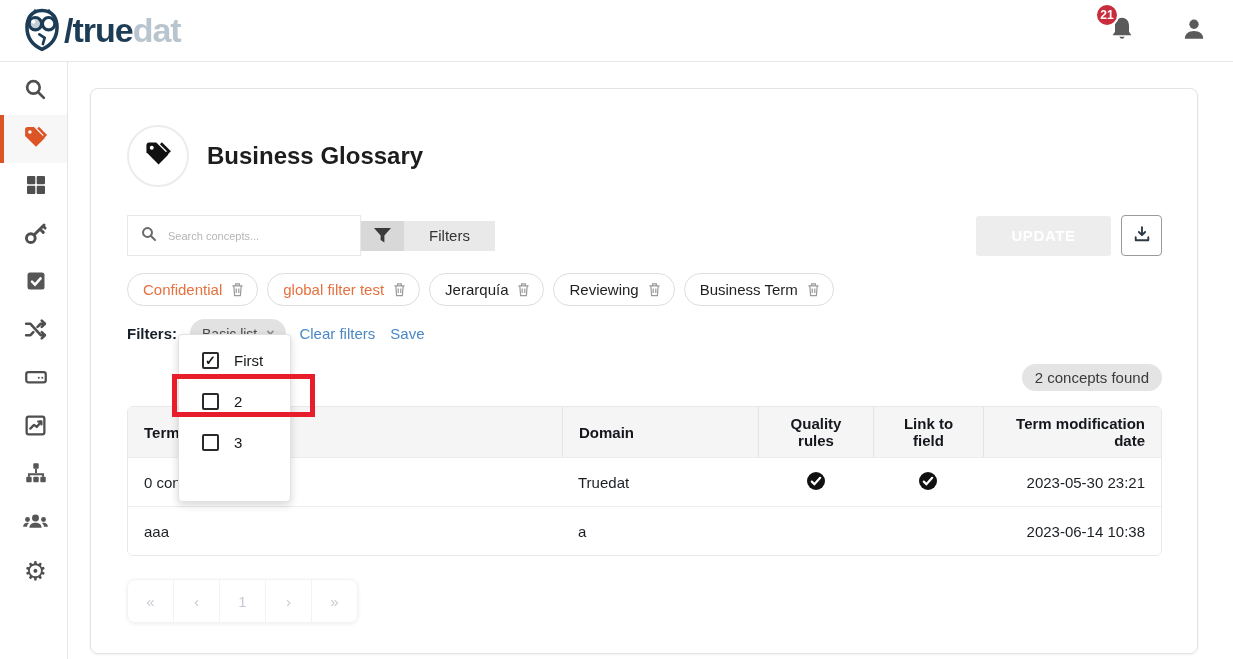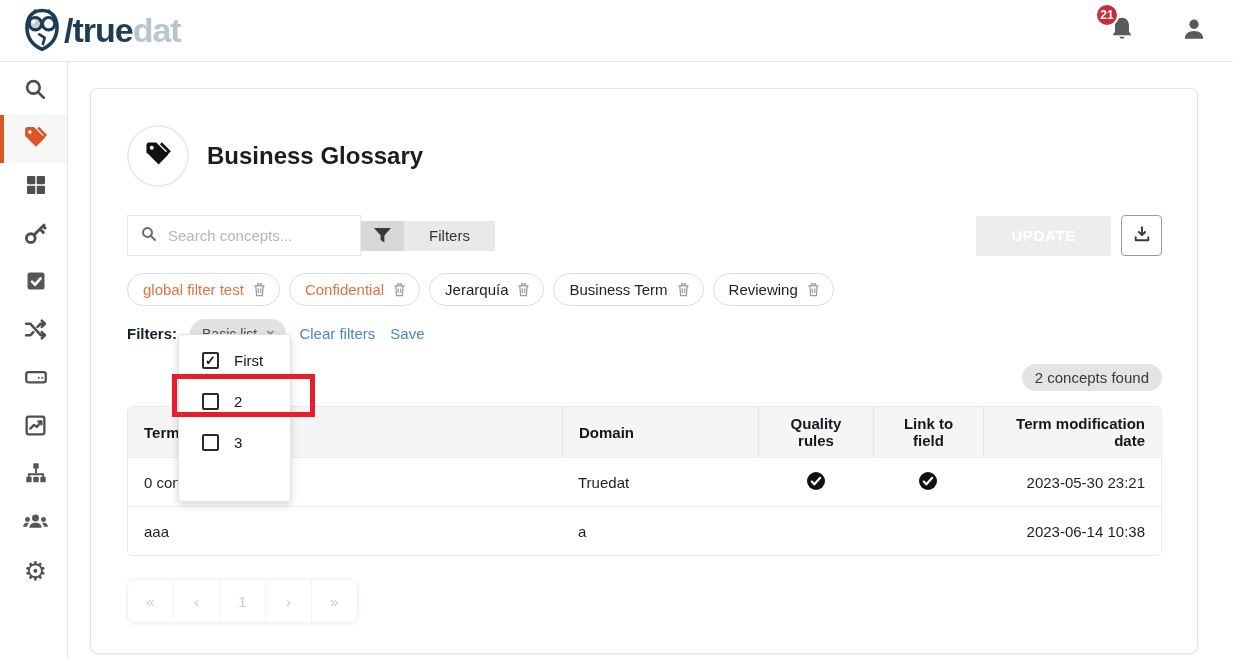--- a/index.html
+++ b/index.html
@@ -35,21 +35,21 @@
   .card-head { display:flex; align-items:center; gap:18px; margin-bottom:28px; }
   .head-circle { width:62px; height:62px; border-radius:50%; border:2px solid #ececec;
     display:flex; align-items:center; justify-content:center; flex-shrink:0; }
   .page-title { font-size:24px; font-weight:600; color:#1d1d1d; }
   .page-sub { font-size:15px; color:#8a8a8a; margin-top:3px; }
 
   
   .toolbar { display:flex; align-items:center; margin-bottom:17px; }
   .searchbox { width:234px; height:41px; border:1px solid #e8e8e8; background:#fff;
     display:flex; align-items:center; padding:0 12px; gap:10px; }
-  .searchbox input { border:none; outline:none; font-size:15px; width:170px;
+  .searchbox input { border:none; outline:none; font-size:11px; width:170px;
     font-family:"Liberation Sans", sans-serif; color:#333; }
   .searchbox input::placeholder { color:#b5b5b5; }
   .filters-btn { display:flex; height:30px; cursor:pointer; }
   .filters-funnel { width:43px; background:#d8d8d8; display:flex; align-items:center; justify-content:center; }
   .filters-label { width:91px; background:#e9e9e9; display:flex; align-items:center;
     justify-content:center; font-size:15px; color:#333; }
   .toolbar-right { margin-left:auto; display:flex; align-items:center; gap:10px; }
   .update-btn { width:135px; height:40px; background:#ededed; border:none; border-radius:3px;
     color:#fff; font-weight:700; font-size:15px; letter-spacing:.6px; cursor:default;
     font-family:"Liberation Sans", sans-serif; }
@@ -302,53 +302,53 @@
                 <path d="M10 2.5v8.5 M6.5 7.8 L10 11.3 L13.5 7.8"></path>
                 <path d="M3 13.5v3.5h14v-3.5"></path>
               </svg>
             </span>
           </div>
         </div>
       </div>
 
       <div class="chips">
         <div class="chip orange">
-          <span>global filter test</span>
+          <span>Confidential</span>
           <span class="trash">
             <svg width="13" height="15" viewBox="0 0 14 16" fill="none" stroke="#9a9a9a" stroke-width="1.3">
                 <path d="M1.5 4h11 M5 4V2h4v2 M3 4l.9 10.5h6.2L11 4 M5.6 6.8v5 M8.4 6.8v5"></path>
               </svg>
           </span>
         </div>
         <div class="chip orange">
-          <span>Confidential</span>
+          <span>global filter test</span>
           <span class="trash">
             <svg width="13" height="15" viewBox="0 0 14 16" fill="none" stroke="#9a9a9a" stroke-width="1.3">
                 <path d="M1.5 4h11 M5 4V2h4v2 M3 4l.9 10.5h6.2L11 4 M5.6 6.8v5 M8.4 6.8v5"></path>
               </svg>
           </span>
         </div>
         <div class="chip">
           <span>Jerarquía</span>
           <span class="trash">
             <svg width="13" height="15" viewBox="0 0 14 16" fill="none" stroke="#9a9a9a" stroke-width="1.3">
                 <path d="M1.5 4h11 M5 4V2h4v2 M3 4l.9 10.5h6.2L11 4 M5.6 6.8v5 M8.4 6.8v5"></path>
               </svg>
           </span>
         </div>
         <div class="chip">
-          <span>Business Term</span>
+          <span>Reviewing</span>
           <span class="trash">
             <svg width="13" height="15" viewBox="0 0 14 16" fill="none" stroke="#9a9a9a" stroke-width="1.3">
                 <path d="M1.5 4h11 M5 4V2h4v2 M3 4l.9 10.5h6.2L11 4 M5.6 6.8v5 M8.4 6.8v5"></path>
               </svg>
           </span>
         </div>
         <div class="chip">
-          <span>Reviewing</span>
+          <span>Business Term</span>
           <span class="trash">
             <svg width="13" height="15" viewBox="0 0 14 16" fill="none" stroke="#9a9a9a" stroke-width="1.3">
                 <path d="M1.5 4h11 M5 4V2h4v2 M3 4l.9 10.5h6.2L11 4 M5.6 6.8v5 M8.4 6.8v5"></path>
               </svg>
           </span>
         </div>
       </div>
 
       <div class="filterbar">
         <span class="filterbar-label">Filters:</span>

